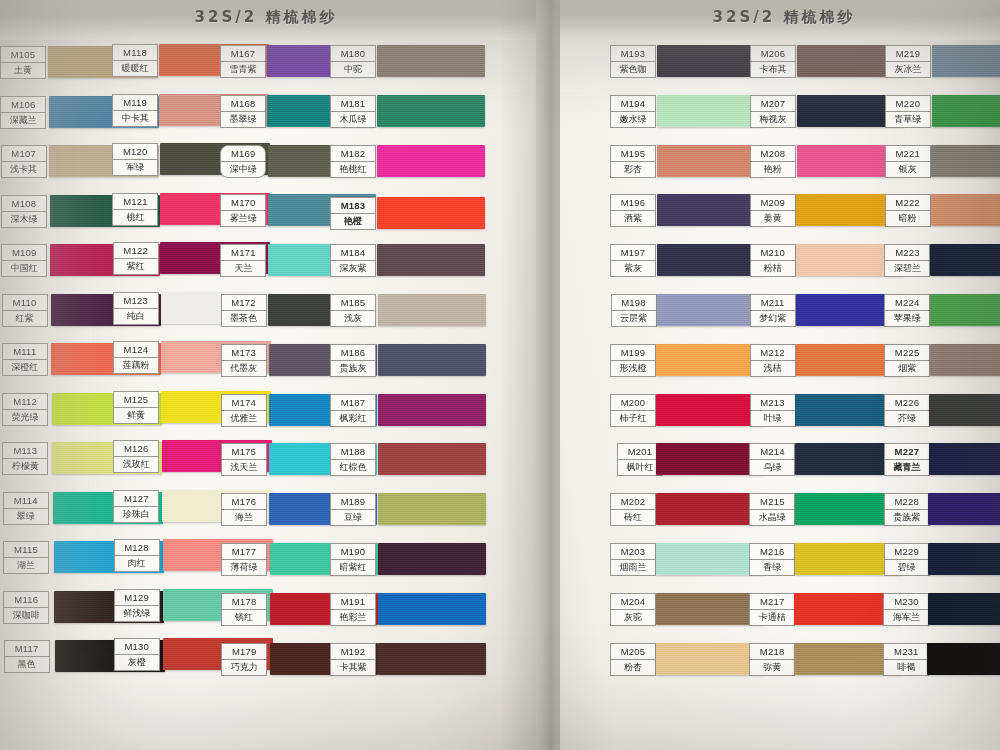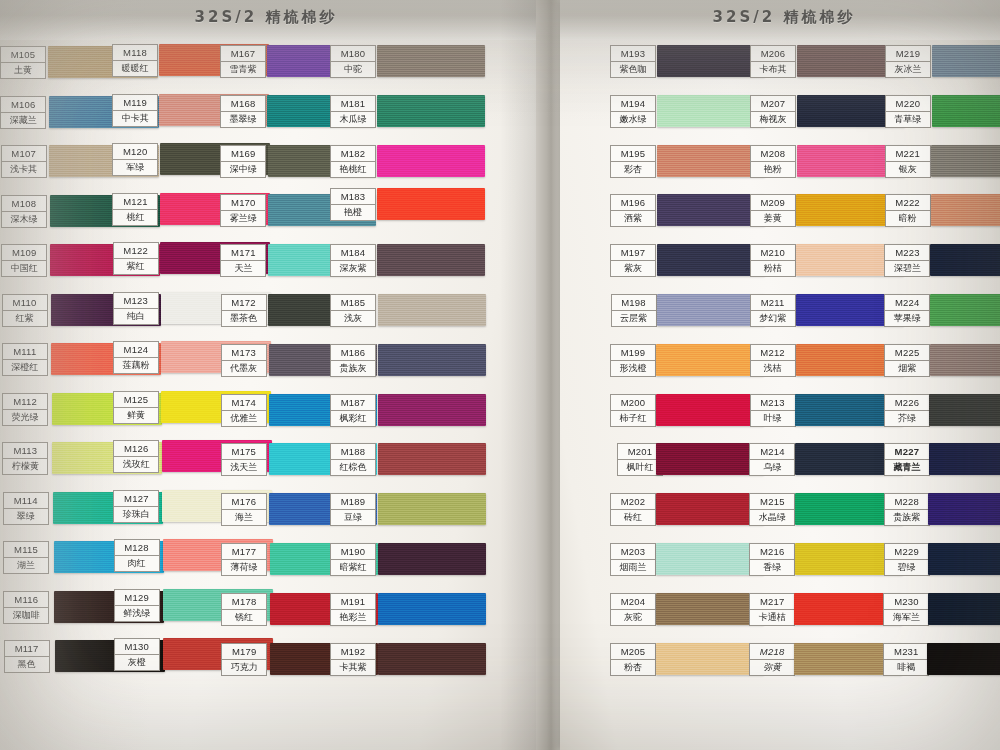--- a/index.html
+++ b/index.html
@@ -264,21 +264,21 @@
             <div class="swatch" style="left: 47px; width: 108px; background-color: rgb(109, 63, 163);"></div>
           </div>
           <div class="entry" style="top: 94.8px; left: 0.25px; width: 155px; height: 34px;">
             <div class="label" style="left: -0.15px;">
               <span class="code">M168</span>
               <span class="cname">墨翠绿</span>
             </div>
             <div class="swatch" style="left: 47px; width: 108px; background-color: rgb(24, 128, 124);"></div>
           </div>
           <div class="entry" style="top: 144.6px; left: 0.5px; width: 155px; height: 34px;">
-            <div class="label" style="left: -0.3px;">
+            <div class="label" style="left: -0.3px; border-radius: 8px;">
               <span class="code">M169</span>
               <span class="cname">深中绿</span>
             </div>
             <div class="swatch" style="left: 47px; width: 108px; background-color: rgb(92, 94, 77);"></div>
           </div>
           <div class="entry" style="top: 194.4px; left: 0.75px; width: 155px; height: 34px;">
             <div class="label" style="left: -0.45px;">
               <span class="code">M170</span>
               <span class="cname">雾兰绿</span>
             </div>
@@ -363,21 +363,21 @@
             </div>
             <div class="swatch" style="left: 47px; width: 108px; background-color: rgb(43, 129, 99);"></div>
           </div>
           <div class="entry" style="top: 144.6px; left: 0.2px; width: 155px; height: 34px;">
             <div class="label" style="left: -0.2px;">
               <span class="code">M182</span>
               <span class="cname">艳桃红</span>
             </div>
             <div class="swatch" style="left: 47px; width: 108px; background-color: rgb(234, 45, 155);"></div>
           </div>
-          <div class="entry" style="top: 188px; left: 0.3px; width: 155px; height: 16px;">
+          <div class="entry" style="top: 197px; left: 0.3px; width: 155px; height: 16px; font-weight: bold;">
             <div class="label" style="left: -0.3px;">
               <span class="code">M183</span>
               <span class="cname">艳橙</span>
             </div>
             <div class="swatch" style="left: 47px; width: 108px; background-color: rgb(246, 65, 42);"></div>
           </div>
           <div class="entry" style="top: 244.2px; left: 0.4px; width: 155px; height: 34px;">
             <div class="label" style="left: -0.4px;">
               <span class="code">M184</span>
               <span class="cname">深灰紫</span>
@@ -622,21 +622,21 @@
             </div>
             <div class="swatch" style="left: 47px; width: 108px; background-color: rgb(217, 192, 35);"></div>
           </div>
           <div class="entry" style="top: 592.8px; left: -2.75px; width: 155px; height: 34px;">
             <div class="label" style="left: 1.98px;">
               <span class="code">M217</span>
               <span class="cname">卡通桔</span>
             </div>
             <div class="swatch" style="left: 47px; width: 108px; background-color: rgb(228, 50, 38);"></div>
           </div>
-          <div class="entry" style="top: 642.6px; left: -3px; width: 155px; height: 34px; font-style: italic;">
+          <div class="entry" style="top: 642.6px; left: -3px; width: 155px; height: 34px;">
             <div class="label" style="left: 2.16px;">
               <span class="code">M218</span>
               <span class="cname">弥黄</span>
             </div>
             <div class="swatch" style="left: 47px; width: 108px; background-color: rgb(171, 141, 92);"></div>
           </div>
         </div>
         <div class="col" style="left: 325px;">
           <div class="entry" style="top: 45px; left: 0px; width: 155px; height: 34px;">
             <div class="label" style="left: 0px;">

